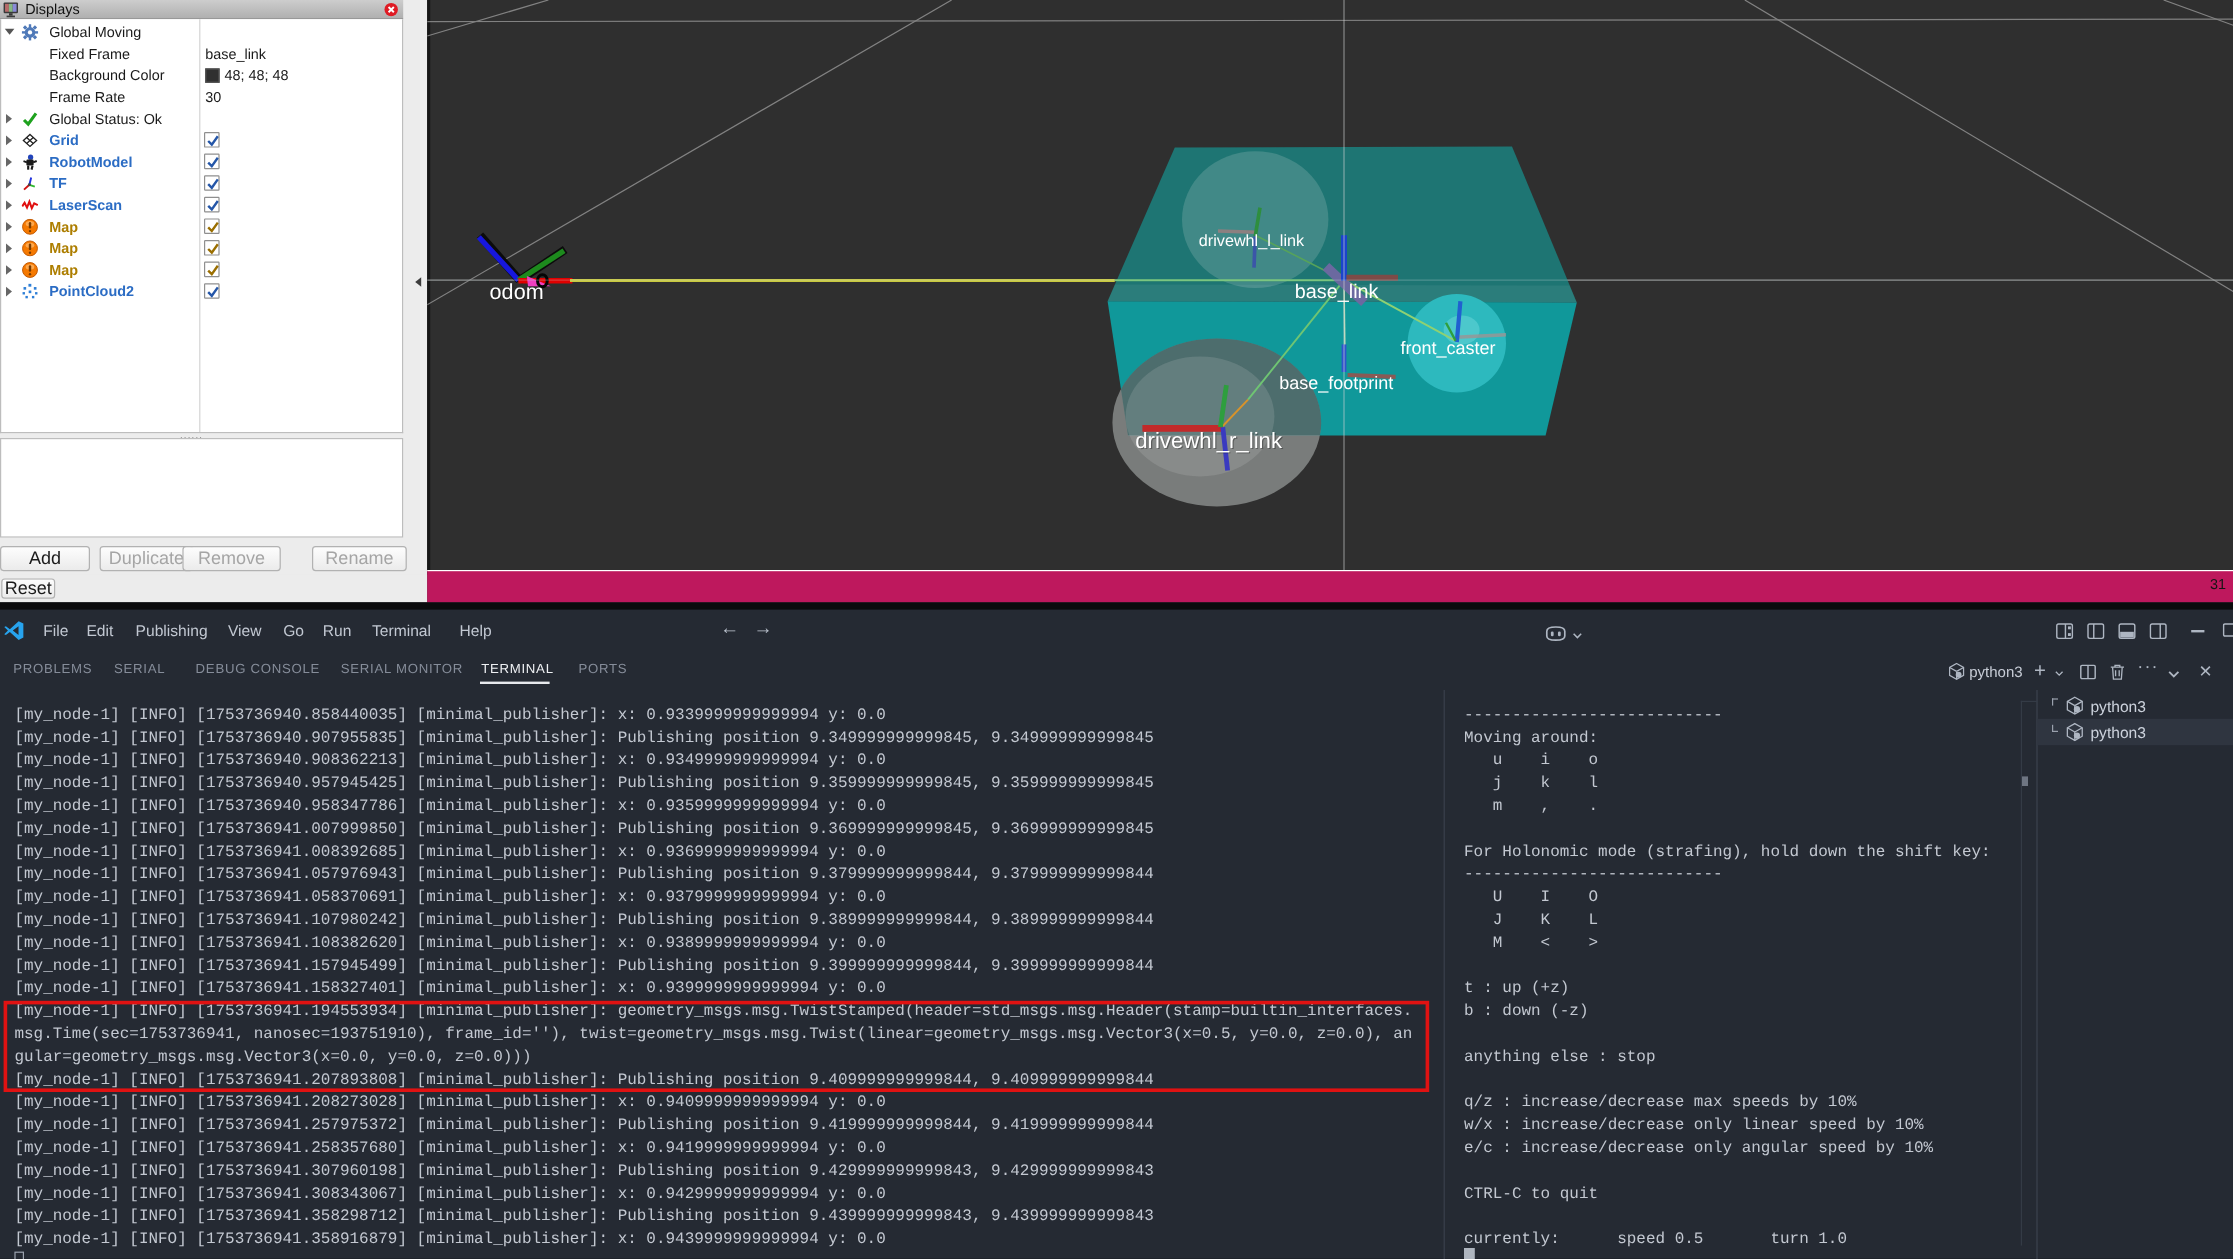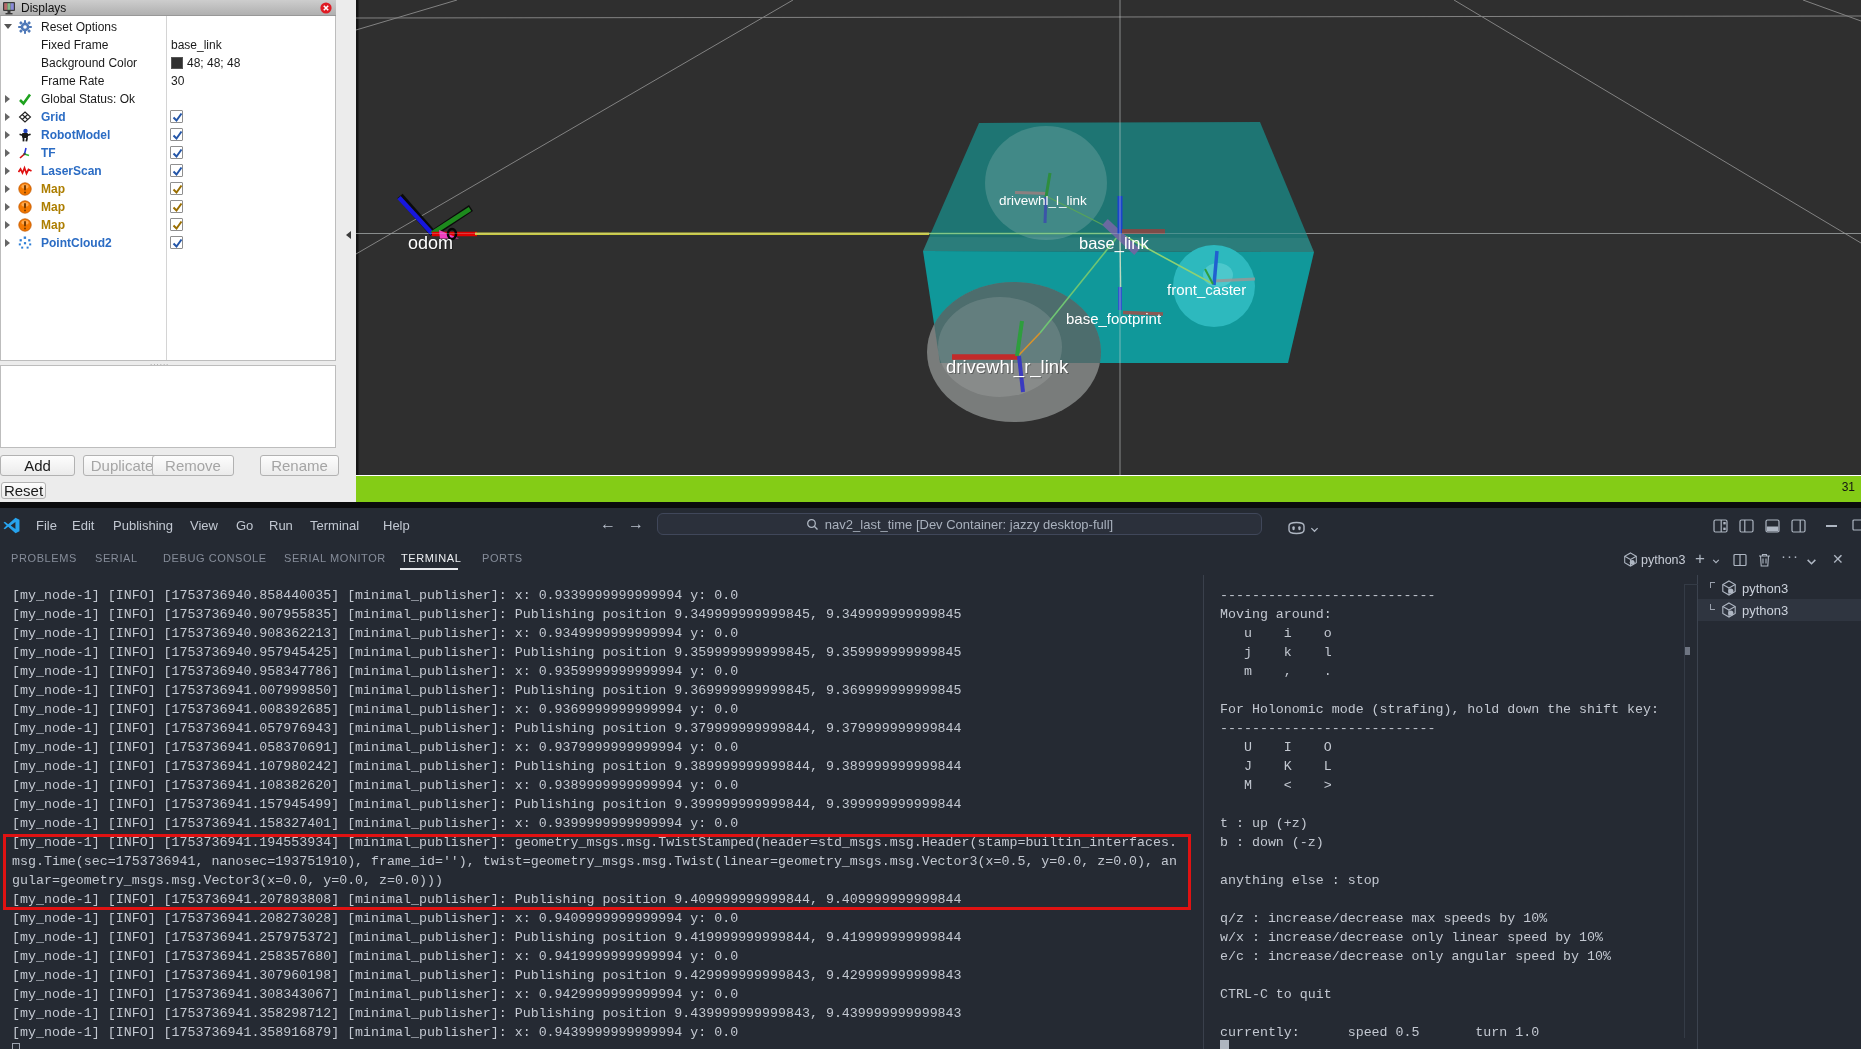--- a/index.html
+++ b/index.html
@@ -68,21 +68,21 @@
             <rect x="6" y="10.8" width="2" height="3"></rect>
             <rect x="0.2" y="6" width="3" height="2"></rect>
             <rect x="10.8" y="6" width="3" height="2"></rect>
             <rect x="1.6" y="1.6" width="2.6" height="2.6" transform="rotate(45 2.9 2.9)"></rect>
             <rect x="9.8" y="9.8" width="2.6" height="2.6" transform="rotate(45 11.1 11.1)"></rect>
             <rect x="9.8" y="1.6" width="2.6" height="2.6" transform="rotate(-45 11.1 2.9)"></rect>
             <rect x="1.6" y="9.8" width="2.6" height="2.6" transform="rotate(-45 2.9 11.1)"></rect>
           </g>
           <circle cx="7" cy="7" r="1.8" fill="#fff"></circle>
         </svg>
-        <span class="lbl">Reset Options</span>
+        <span class="lbl">Global Moving</span>
       </div>
       <div class="trow" style="top:20px">
         <span class="lbl">Fixed Frame</span>
         <span class="val">base_link</span>
       </div>
       <div class="trow" style="top:38px">
         <span class="lbl">Background Color</span>
         <span class="val"><span style="display:inline-block;width:12px;height:12px;background:#303030;border:1px solid #555;vertical-align:-2px;margin-right:4px"></span>48; 48; 48</span>
       </div>
       <div class="trow" style="top:56px">
@@ -221,21 +221,21 @@
   <div class="abs" style="left:150px;top:361px;width:36px;height:3px;color:#909090;font-size:8px;line-height:3px;letter-spacing:1px">......</div>
   <div class="abs" style="left:0;top:365px;width:336px;height:83px;background:#fff;border:1px solid #bdbdbd"></div>
   <div class="btn" style="left:0px;top:455px;width:75px">Add</div>
   <div class="btn dis" style="left:83px;top:455px;width:78px">Duplicate</div>
   <div class="btn dis" style="left:152px;top:455px;width:82px">Remove</div>
   <div class="btn dis" style="left:260px;top:455px;width:79px">Rename</div>
   <div class="abs" style="left:346px;top:231px;width:0;height:0;border-right:5px solid #3c3c3c;border-top:4px solid transparent;border-bottom:4px solid transparent"></div>
 </div>
 <div class="abs" style="left:0;top:479px;width:356px;height:23px;background:#ececec"></div>
 <div class="btn" style="position:absolute;left:1px;top:482px;width:45px;height:17px;line-height:15px;">Reset</div>
-<div class="abs" style="left:356px;top:475px;width:1505px;height:42px;background:#84cc16;border-top:1px solid #fff">
+<div class="abs" style="left:356px;top:475px;width:1505px;height:42px;background:#be185d;border-top:1px solid #fff">
   <span style="position:absolute;right:6px;top:4px;font-size:12px;color:#141414">31</span>
 </div>
 <svg class="abs" style="left:356px;top:0" width="1505" height="475" viewBox="0 0 1505 475">
 <rect x="0" y="0" width="1505" height="475" fill="#2f2f2f"></rect>
 <rect x="0" y="0" width="2.5" height="475" fill="#161616"></rect>
 <g stroke="#9e9e9e" stroke-width="1" opacity="0.75" fill="none">
   <line x1="0" y1="18" x2="1505" y2="16"></line>
   <line x1="101" y1="0" x2="0" y2="30"></line>
   <line x1="437" y1="0" x2="0" y2="254"></line>
   <line x1="1098" y1="0" x2="1505" y2="243"></line>
@@ -316,26 +316,20 @@
 <span class="menu" style="left:36px">File</span>
 <span class="menu" style="left:72px">Edit</span>
 <span class="menu" style="left:113px">Publishing</span>
 <span class="menu" style="left:190px">View</span>
 <span class="menu" style="left:236px">Go</span>
 <span class="menu" style="left:269px">Run</span>
 <span class="menu" style="left:310px">Terminal</span>
 <span class="menu" style="left:383px">Help</span>
 <span class="menu" style="left:600px;top:7px;font-size:16px;color:#b9c0cc">←</span>
 <span class="menu" style="left:628px;top:7px;font-size:16px;color:#b9c0cc">→</span>
-<div class="abs" style="left:657px;top:5px;width:605px;height:22px;background:#2b303b;border:1px solid #40475a;
-  border-radius:6px;display:flex;align-items:center;justify-content:center;font-size:13px;color:#a9b1bd">
-  <svg width="13" height="13" viewBox="0 0 13 13" style="margin-right:6px">
-        <circle cx="5.5" cy="5.5" r="3.8" fill="none" stroke="#aeb6c2" stroke-width="1.3"></circle>
-        <line x1="8.3" y1="8.3" x2="11.5" y2="11.5" stroke="#aeb6c2" stroke-width="1.3"></line>
-      </svg>nav2_last_time [Dev Container: jazzy desktop-full]</div>
 <svg class="vicon" style="left:1286px;top:13px" width="21" height="15" viewBox="0 0 21 15">
       <path d="M3 5 Q3 1.5 10.5 1.5 Q18 1.5 18 5 L18 9 Q18 12.5 10.5 12.5 Q3 12.5 3 9 Z" fill="none" stroke="#aeb6c2" stroke-width="1.4"></path>
       <rect x="6.4" y="5.2" width="2.3" height="4" rx="1.1" fill="#aeb6c2"></rect>
       <rect x="12.3" y="5.2" width="2.3" height="4" rx="1.1" fill="#aeb6c2"></rect>
     </svg>
     <svg class="vicon" style="left:1310px;top:17px" width="9" height="9" viewBox="0 0 10 10">
       <path d="M1.5 3.5 L5 7 L8.5 3.5" fill="none" stroke="#aeb6c2" stroke-width="1.4"></path>
     </svg>
 <svg class="vicon" style="left:1713px;top:11px" width="15" height="14" viewBox="0 0 15 14" stroke="#aeb6c2" stroke-width="1.2">
       <rect x="1" y="1" width="13" height="12" rx="1.5" fill="none"></rect>

